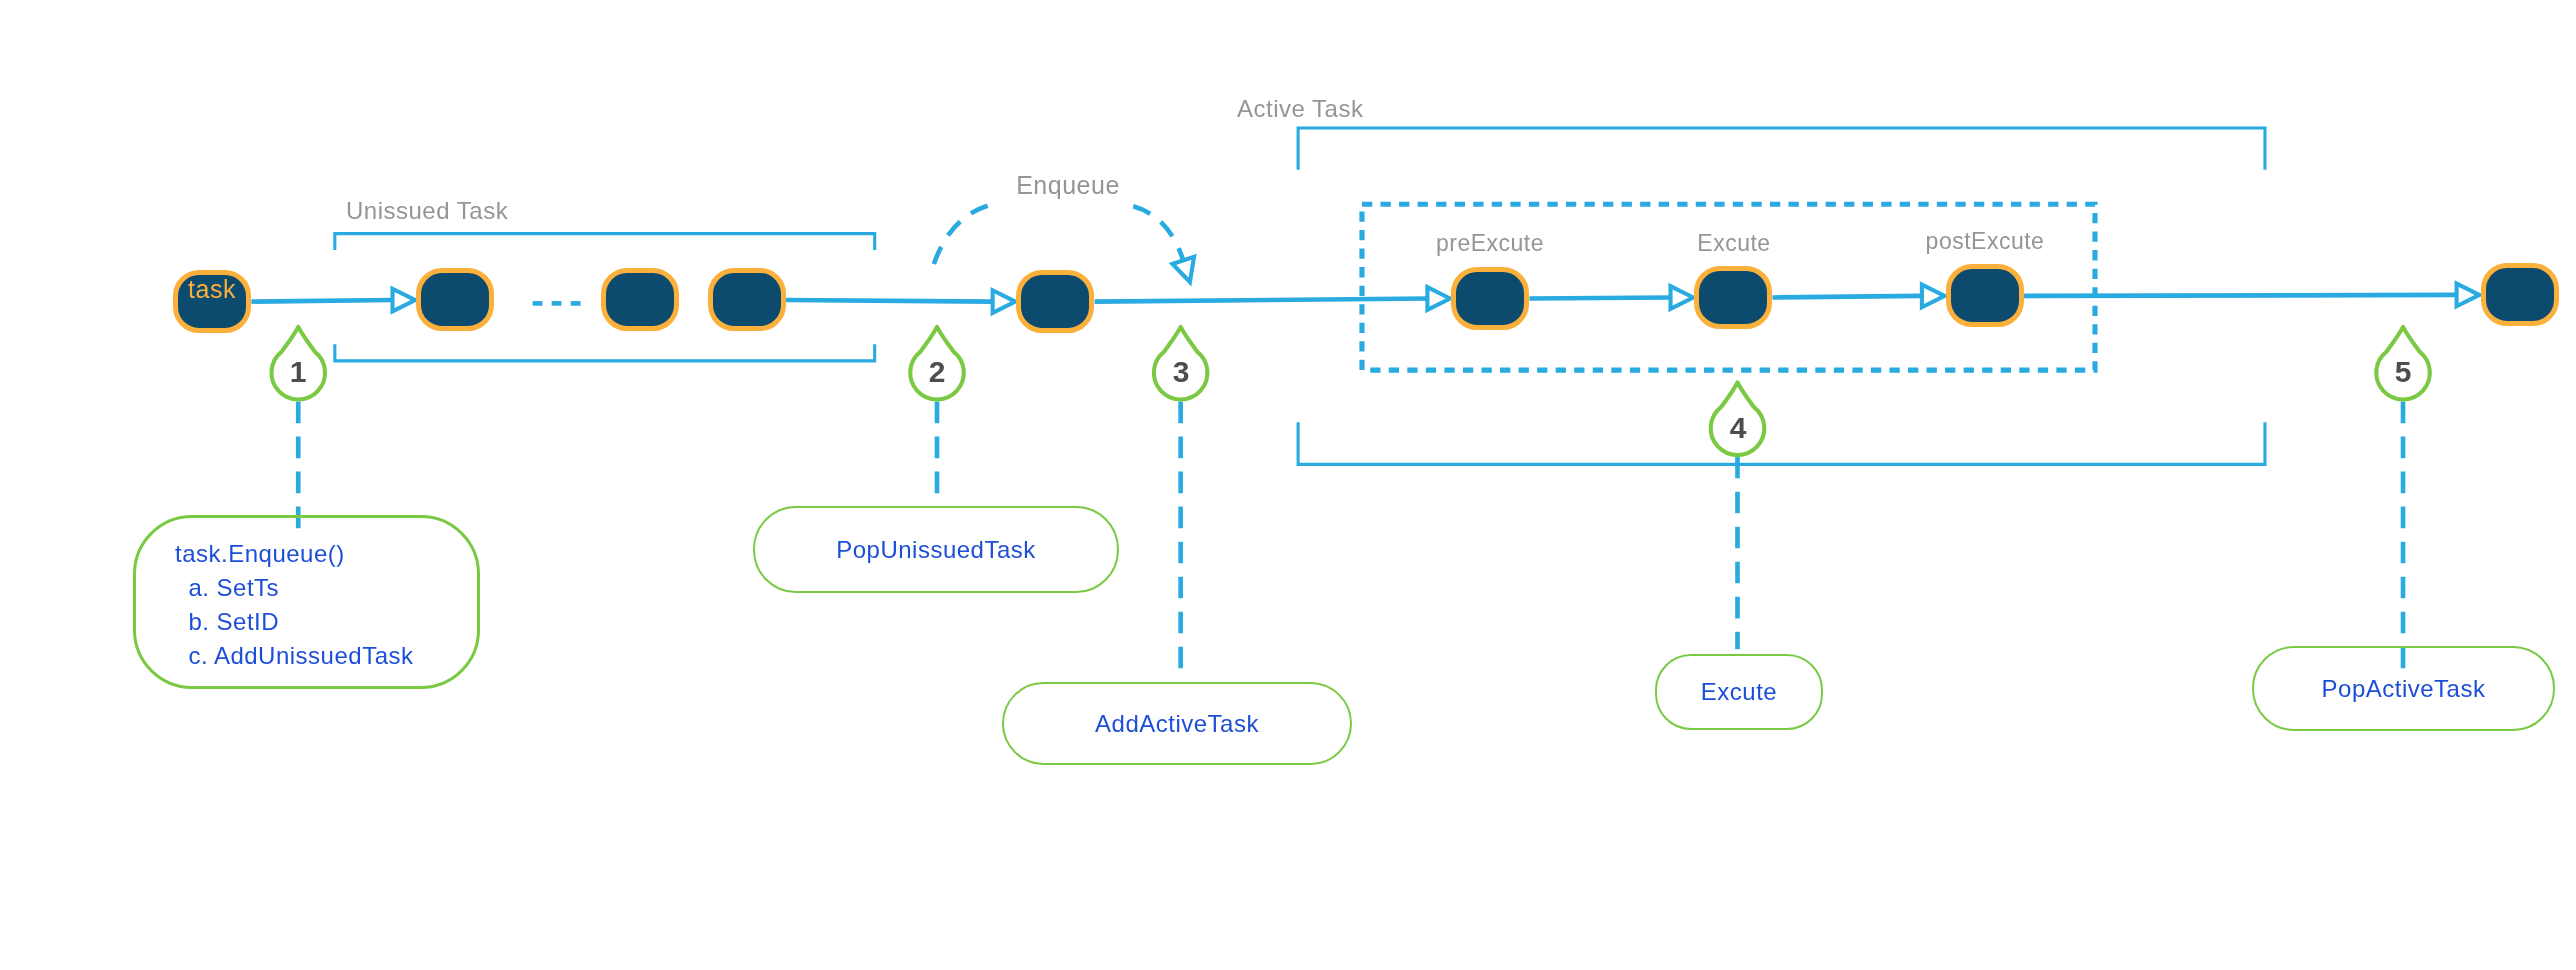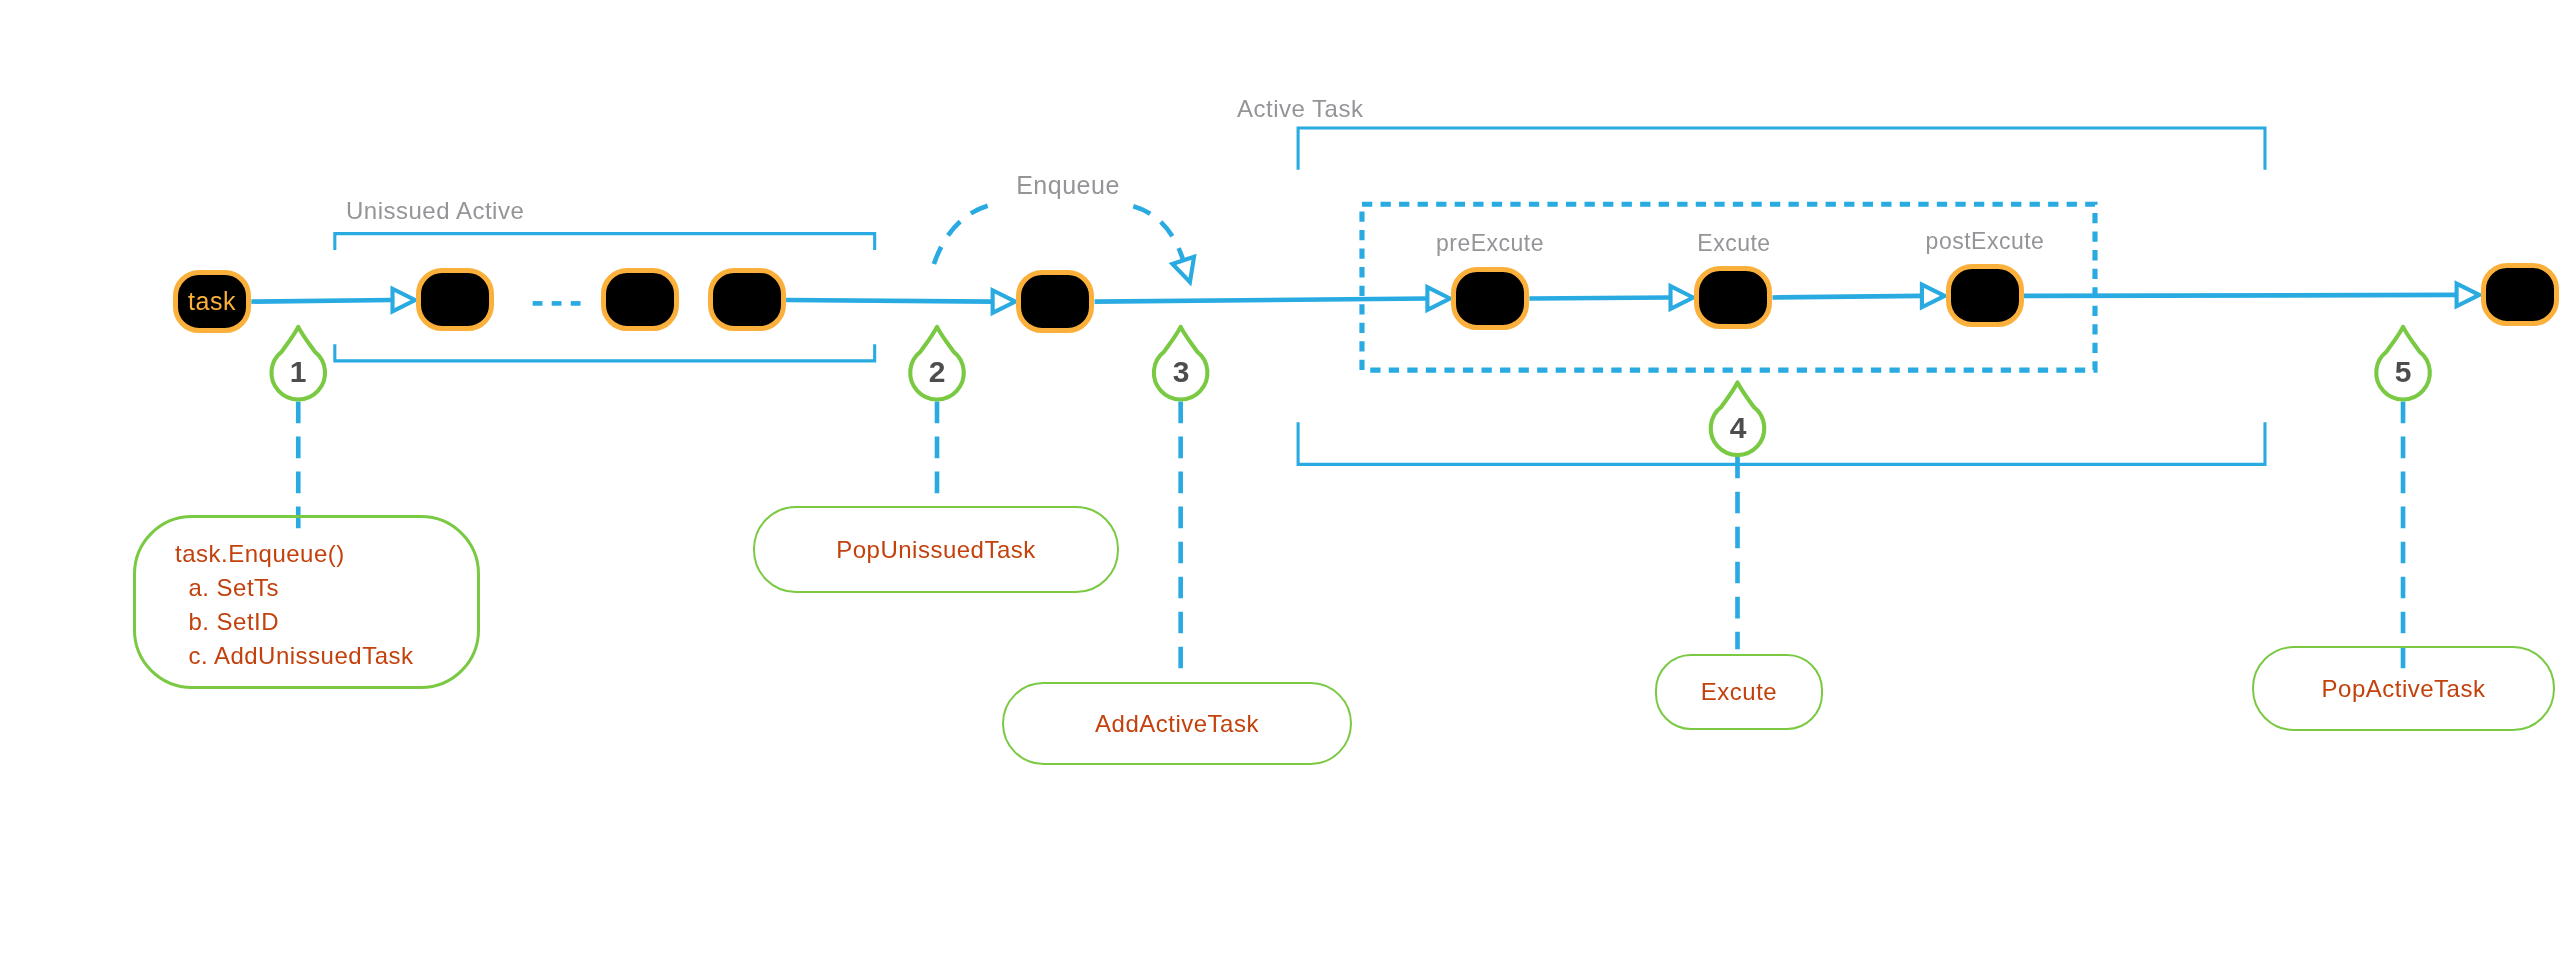--- a/index.html
+++ b/index.html
@@ -4,41 +4,41 @@
 <style>
   html,body{margin:0;padding:0;background:#ffffff;}
   .canvas{
     position:relative;width:2930px;height:971px;background:#ffffff;
     font-family:"Liberation Sans",sans-serif;overflow:hidden;
   }
   svg.layer{position:absolute;left:0;top:0;}
   
   .node{
     position:absolute;box-sizing:border-box;width:78px;height:63px;
-    border:5.2px solid #FBB03B;border-radius:26px;background:#000000;
-    display:flex;align-items:center;justify-content:center;
+    border:5.2px solid #FBB03B;border-radius:26px;background:#0c4a6e;
+    display:flex;justify-content:center;
   }
   .node-label{color:#FBB03B;font-size:25px;font-weight:500;letter-spacing:0.5px;}
   
   .lbl{
     position:absolute;color:#939598;font-size:24px;letter-spacing:0.5px;
     white-space:nowrap;
   }
   .lbl.centered{transform:translateX(-50%);}
   .lbl.big{font-size:25px;}
   .lbl.stage{font-size:23px;}
   
   .marker-num{
     position:absolute;transform:translate(-50%,-50%);
     color:#4D4D50;font-size:30px;font-weight:700;
   }
   
   .note{
     position:absolute;box-sizing:border-box;border:2.6px solid #7AC943;
-    background:transparent;color:#c2410c;font-size:24px;letter-spacing:0.5px;
+    background:transparent;color:#1d4ed8;font-size:24px;letter-spacing:0.5px;
     white-space:nowrap;
   }
   .note.centered{display:flex;align-items:center;justify-content:center;margin-top:8px;}
   .note.enqueue{border-width:3.1px;border-radius:59px;}
   .enqueue-lines{padding:18.5px 0 0 39px;line-height:34px;}
   .enqueue-lines .indent{padding-left:13.4px;}
 </style>
 </head>
 <body>
 
@@ -109,21 +109,21 @@
   </div>
   <div class="node" style="left:416px;top:268px"></div>
   <div class="node" style="left:601px;top:268px"></div>
   <div class="node" style="left:708px;top:268px"></div>
   <div class="node" style="left:1016px;top:270px"></div>
   <div class="node" style="left:1451px;top:267px"></div>
   <div class="node" style="left:1694px;top:266px"></div>
   <div class="node" style="left:1946px;top:264px"></div>
   <div class="node" style="left:2481px;top:263px"></div>
 
-  <div class="lbl" style="left:346px;top:197px">Unissued Active</div>
+  <div class="lbl" style="left:346px;top:197px">Unissued Task</div>
   <div class="lbl big centered" style="left:1068px;top:171px">Enqueue</div>
   <div class="lbl" style="left:1237px;top:95px">Active Task</div>
   <div class="lbl stage centered" style="left:1490px;top:230px">preExcute</div>
   <div class="lbl stage centered" style="left:1734px;top:230px">Excute</div>
   <div class="lbl stage centered" style="left:1985px;top:228px">postExcute</div>
 
   <div class="marker-num" style="left:298px;top:372px">1</div>
   <div class="marker-num" style="left:937px;top:372px">2</div>
   <div class="marker-num" style="left:1181px;top:372px">3</div>
   <div class="marker-num" style="left:1738px;top:428px">4</div>

